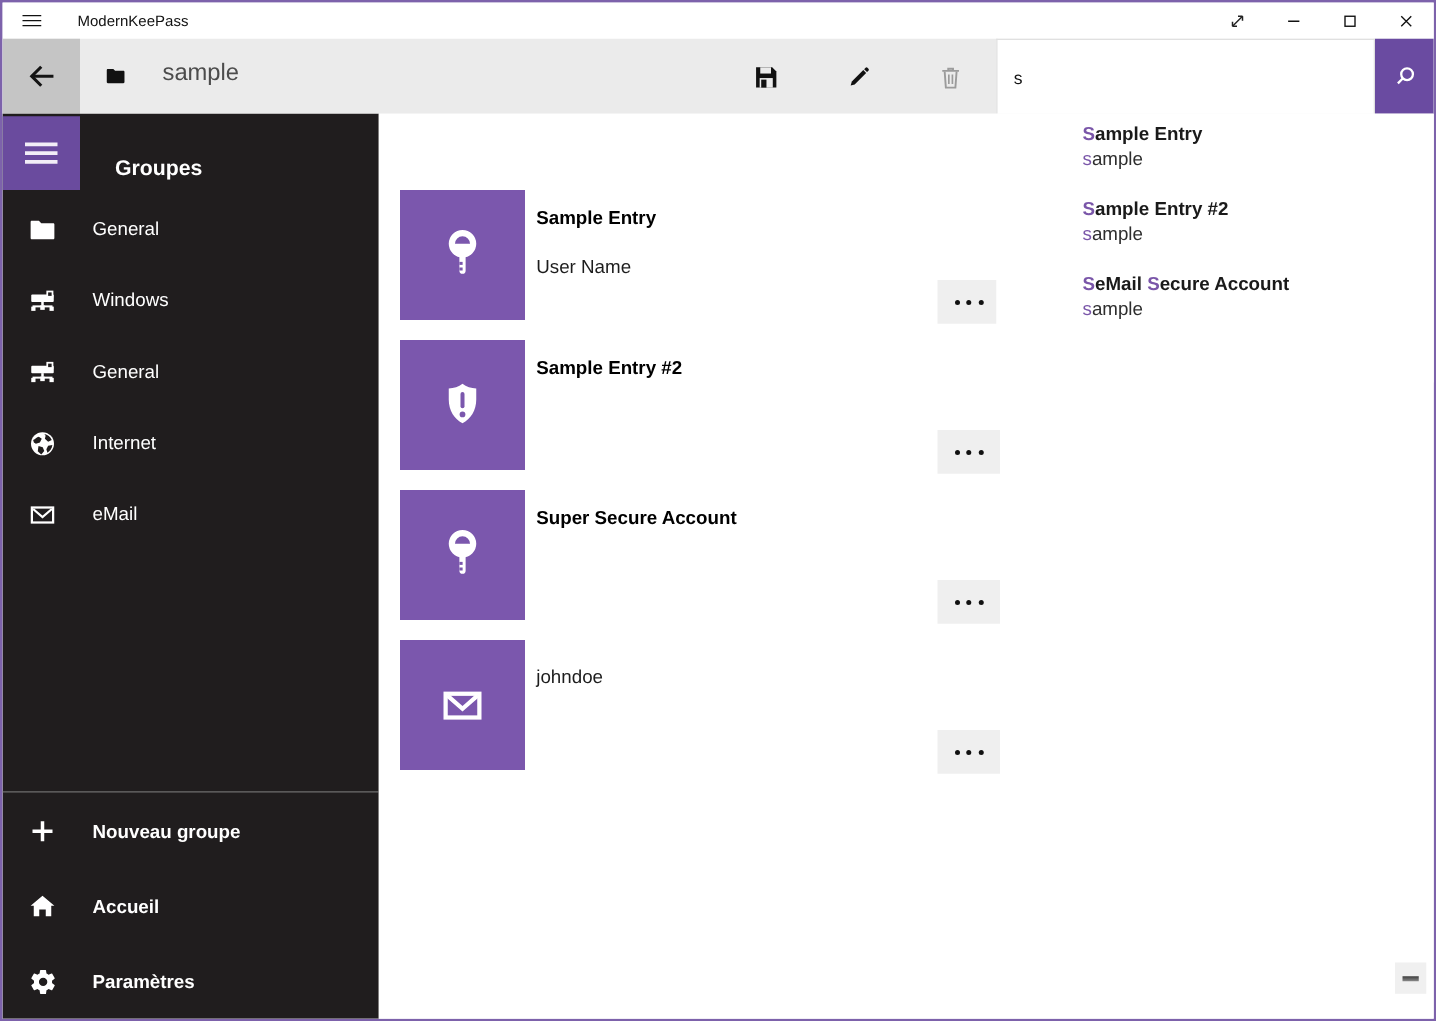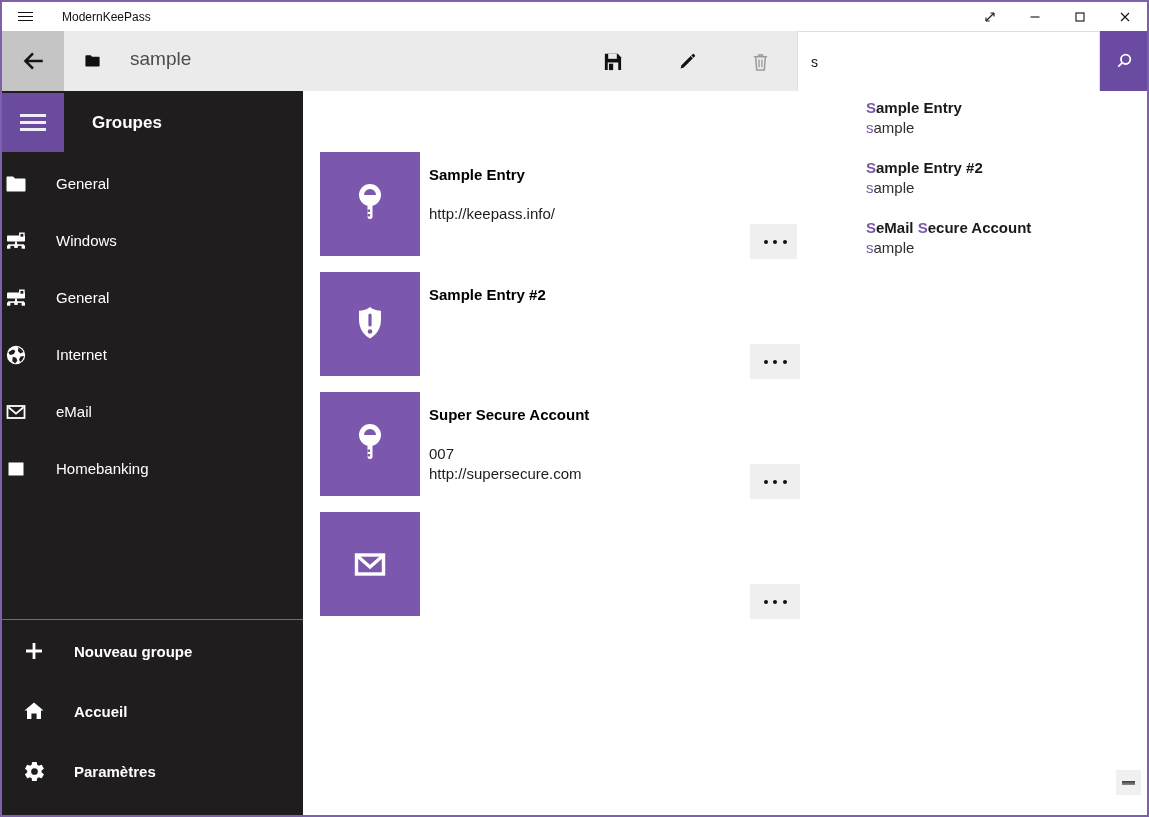--- a/index.html
+++ b/index.html
@@ -24,26 +24,26 @@
   .cb-btn { position:absolute; top:0; width:48px; height:60px; border:none; background:transparent; display:flex; align-items:center; justify-content:center; }
   .cb-save { left:586px; } .cb-edit { left:661px; } .cb-del { left:734px; }
   .search-box { position:absolute; left:795px; top:0; width:303px; height:60px; background:#fff; border:1px solid #e0e0e0; border-bottom:none; }
   .search-box input { width:100%; height:100%; border:none; outline:none; background:transparent; font-size:14px; color:#111; padding-left:13px; font-family:inherit; }
   .search-btn { position:absolute; left:1098px; top:0; width:47px; height:60px; background:#6a4ba1; border:none; display:flex; align-items:center; justify-content:center; }
   
   .bodyrow { display:flex; height:724px; }
   .sidebar { position:relative; width:301px; background:#201d1e; flex:none; }
   .ham-btn { position:absolute; left:0; top:2px; width:62px; height:59px; background:#6a4b9e; border:none; display:flex; align-items:center; justify-content:center; }
   .ham-btn .bars div { width:26px; height:2.6px; background:#f2eef7; margin:4.6px 0; }
-  .pane-title { position:absolute; left:90px; top:2px; height:59px; display:flex; align-items:center; color:#fff; font-size:17px; font-weight:bold; }
+  .pane-title { position:absolute; left:90px; top:14px; height:59px; display:flex; align-items:center; color:#fff; font-size:17px; font-weight:bold; }
   .nav { position:absolute; left:0; top:64px; width:100%; }
-  .nav-item { display:flex; align-items:center; height:57px; cursor:default; }
+  .nav-item { display:flex; align-items:center; height:57px; padding-left:18px; cursor:default; }
   .nav-ico { width:28px; display:flex; justify-content:center; }
   .nav-label { margin-left:26px; color:#fff; font-size:15px; }
-  .sidebar-footer { position:absolute; left:0; bottom:14px; width:100%; }
+  .sidebar-footer { position:absolute; left:0; bottom:0; width:100%; }
   .side-divider { height:1px; background:#6e6e6e; margin-bottom:1px; }
   .foot-item { display:flex; align-items:center; height:60px; padding-left:18px; }
   .foot-item .nav-label { font-weight:bold; }
   
   .content { position:relative; flex:1; background:#fff; }
   .entry-list { position:absolute; left:17px; top:61px; width:481px; }
   .entry-row { position:relative; height:104px; margin-bottom:16px; }
   .tile { position:absolute; left:0; top:0; width:100px; height:104px; background:#7b57ad; display:flex; align-items:center; justify-content:center; }
   .entry-text { position:absolute; left:109px; top:0; right:56px; }
   .entry-title { font-size:15px; font-weight:bold; color:#000; padding-top:13px; line-height:19px; }
@@ -209,28 +209,20 @@
         </div>
         <div class="nav-item">
           <span class="nav-ico">
             <svg width="24" height="24" viewBox="0 0 24 24">
               <rect x="3.5" y="6" width="17" height="12" fill="none" stroke="#fff" stroke-width="1.8"></rect>
               <path d="M4.5 7.2 L12 13.6 L19.5 7.2" fill="none" stroke="#fff" stroke-width="1.8"></path>
             </svg>
           </span>
           <span class="nav-label">eMail</span>
         </div>
-        <div class="nav-item">
-          <span class="nav-ico">
-            <svg width="24" height="24" viewBox="0 0 24 24">
-                <rect x="4.5" y="5.5" width="15" height="13" fill="#fff"></rect>
-              </svg>
-          </span>
-          <span class="nav-label">Homebanking</span>
-        </div>
       </div>
 
       <div class="sidebar-footer">
         <div class="side-divider"></div>
         <div class="foot-item">
           <span class="nav-ico">
             <svg width="24" height="24" viewBox="0 0 24 24">
               <path d="M12 4 V20 M4 12 H20" stroke="#fff" stroke-width="2.8" fill="none"></path>
             </svg>
           </span>
@@ -264,21 +256,21 @@
               <circle cx="24" cy="15" r="8.5" fill="none" stroke="#fff" stroke-width="5"></circle>
               <path d="M15.5 15 a8.5 8.5 0 0 0 17 0 z" fill="#fff"></path>
               <path d="M21.5 22 h5 v14.5 a2.5 2.5 0 0 1 -5 0 z" fill="#fff"></path>
               <rect x="21.5" y="29.5" width="2.6" height="2.4" fill="#7b57ad"></rect>
               <rect x="21.5" y="34" width="2.6" height="2.4" fill="#7b57ad"></rect>
             </svg>
           </div>
           <div class="entry-text">
             <div class="entry-title">Sample Entry</div>
             <div class="entry-lines">
-              <div>http://keepass.info/</div>
+              <div>User Name</div>
             </div>
           </div>
           <button class="more-btn">
             <span class="dot"></span>
               <span class="dot"></span>
               <span class="dot"></span>
           </button>
         </div>
 
         <div class="entry-row">
@@ -304,40 +296,40 @@
             <svg width="48" height="48" viewBox="0 0 48 48">
               <circle cx="24" cy="15" r="8.5" fill="none" stroke="#fff" stroke-width="5"></circle>
               <path d="M15.5 15 a8.5 8.5 0 0 0 17 0 z" fill="#fff"></path>
               <path d="M21.5 22 h5 v14.5 a2.5 2.5 0 0 1 -5 0 z" fill="#fff"></path>
               <rect x="21.5" y="29.5" width="2.6" height="2.4" fill="#7b57ad"></rect>
               <rect x="21.5" y="34" width="2.6" height="2.4" fill="#7b57ad"></rect>
             </svg>
           </div>
           <div class="entry-text">
             <div class="entry-title">Super Secure Account</div>
-            <div class="entry-lines">
-              <div>007</div>
-              <div>http://supersecure.com</div>
-            </div>
           </div>
           <button class="more-btn">
             <span class="dot"></span>
               <span class="dot"></span>
               <span class="dot"></span>
           </button>
         </div>
 
         <div class="entry-row">
           <div class="tile">
             <svg width="48" height="48" viewBox="0 0 48 48">
               <rect x="10.5" y="15" width="27" height="19" fill="none" stroke="#fff" stroke-width="3.4"></rect>
               <path d="M12 16.5 L24 27 L36 16.5" fill="none" stroke="#fff" stroke-width="3.4"></path>
             </svg>
           </div>
           <div class="entry-text">
+            <div class="entry-lines">
+              <div>johndoe</div>
+              <div></div>
+            </div>
           </div>
           <button class="more-btn">
             <span class="dot"></span>
               <span class="dot"></span>
               <span class="dot"></span>
           </button>
         </div>
 
       </div>
     </div>

